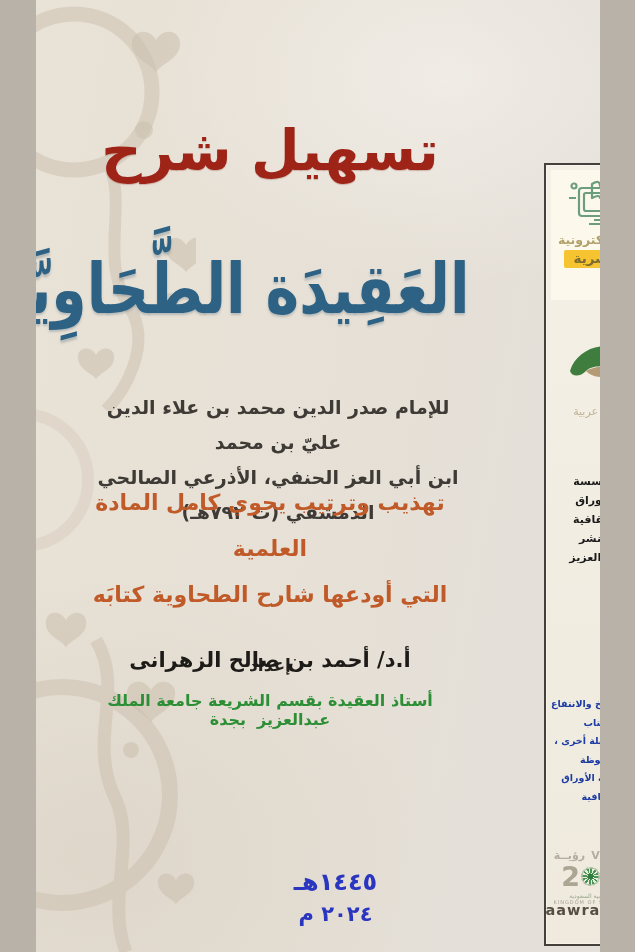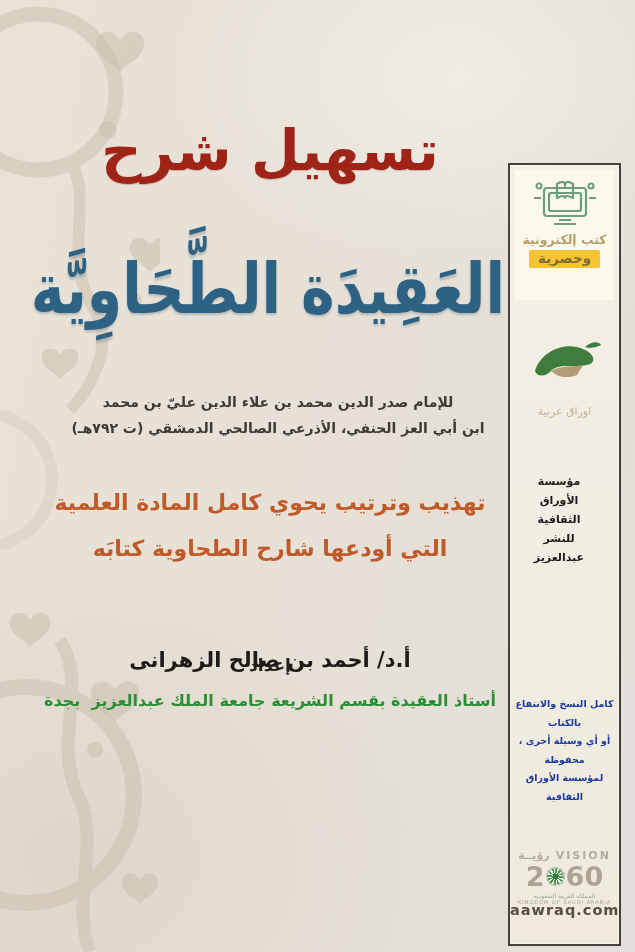--- a/index.html
+++ b/index.html
@@ -1,18 +1,18 @@
 <!DOCTYPE html>
 <html lang="ar" dir="rtl"><head>
 <meta charset="utf-8">
 <style>
   * { margin:0; padding:0; box-sizing:border-box; }
   body { font-family:"DejaVu Sans", sans-serif; background:#b8b2a8; }
   .cover {
-    position:relative; width:635px; height:952px; margin:0 auto;
+    position:relative; width:564px; height:952px; margin:0 auto;
     background:
       radial-gradient(ellipse 420px 300px at 72% 8%, rgba(248,246,242,.55), transparent 70%),
       radial-gradient(ellipse 500px 420px at 10% 90%, rgba(214,204,190,.5), transparent 70%),
       linear-gradient(100deg, #e9e2d6 0%, #e6e0d6 55%, #e3dfda 100%);
     overflow:hidden;
   }
   
   .ornaments { position:absolute; left:0; top:0; width:160px; height:952px; pointer-events:none; }
   
   .main-col { position:absolute; right:130px; left:35px; top:0; height:100%; text-align:center; }
@@ -22,21 +22,21 @@
     text-shadow:0 1px 1px rgba(120,30,20,.25);
   }
   .main-title {
     position:absolute; top:248px; left:0; right:0;
     font-size:57px; font-weight:bold; color:#2d6285;
     transform:scaleY(1.22); transform-origin:top center;
     white-space:nowrap; letter-spacing:-1px;
     text-shadow:0 2px 2px rgba(40,70,95,.25);
   }
   .author { position:absolute; top:390px; left:16px; right:0;
-    font-size:14px; font-weight:bold; color:#3e3a35; line-height:1.85; }
+    font-size:19px; font-weight:bold; color:#3e3a35; line-height:1.85; }
   .subtitle { position:absolute; top:480px; left:0; right:0;
     font-size:22px; font-weight:bold; color:#c05a28; line-height:2.1; }
   .prep-label { position:absolute; top:621px; left:0; right:0;
     font-size:17px; font-weight:bold; color:#24211d;margin-top:34px; }
   .prep-name { position:absolute; top:648px; left:0; right:0;
     font-size:21px; font-weight:bold; color:#1d1b18; }
   .prep-title { position:absolute; top:691px; left:0; right:0;
     font-size:16px; font-weight:bold; color:#2c8f35; }
   .years { position:absolute; top:866px; left:150px; width:230px; text-align:center;
     color:#2b36c0; font-weight:bold; }
@@ -115,20 +115,24 @@
       <div>للإمام صدر الدين محمد بن علاء الدين عليّ بن محمد</div>
       <div>ابن أبي العز الحنفي، الأذرعي الصالحي الدمشقي (ت ٧٩٢هـ)</div>
     </div>
     <div class="subtitle">
       <div>تهذيب وترتيب يحوي كامل المادة العلمية</div>
       <div>التي أودعها شارح الطحاوية كتابَه</div>
     </div>
     <div class="prep-label">إعداد</div>
     <div class="prep-name">أ.د/ أحمد بن صالح الزهرانى</div>
     <div class="prep-title">أستاذ العقيدة بقسم الشريعة جامعة الملك عبدالعزيز&nbsp;&nbsp;بجدة</div>
+    <div class="years">
+      <div class="year-h">١٤٤٥هـ</div>
+      <div class="year-g">٢٠٢٤ م</div>
+    </div>
   </div>
 
   <div class="sidebar">
 
     <div class="badge">
       <svg width="66" height="54" viewBox="0 0 66 54">
         <g stroke="#6d9e7c" stroke-width="2.2" fill="none" stroke-linejoin="round">
           <rect x="12" y="12" width="42" height="28" rx="3"></rect>
           <rect x="17" y="17" width="32" height="18" rx="2"></rect>
           <path d="M25 8 q8,-5 8,2 q0,-7 8,-2 l0 14 q-8,-4 -8,0 q0,-4 -8,0 z"></path>

